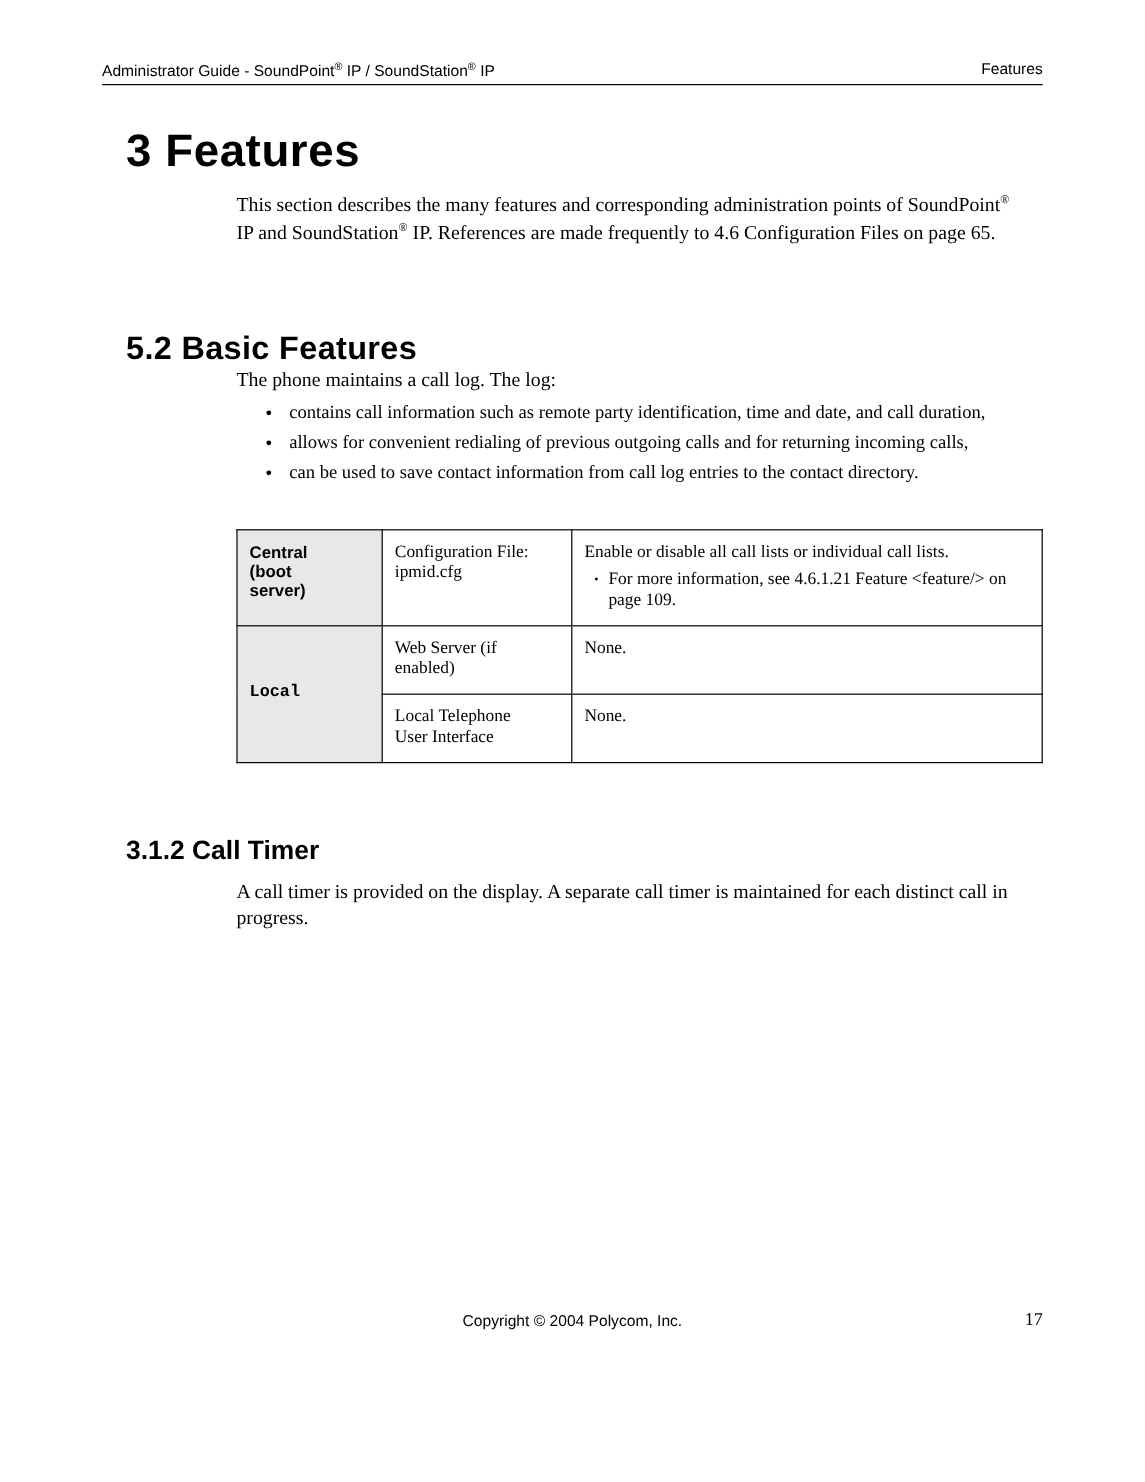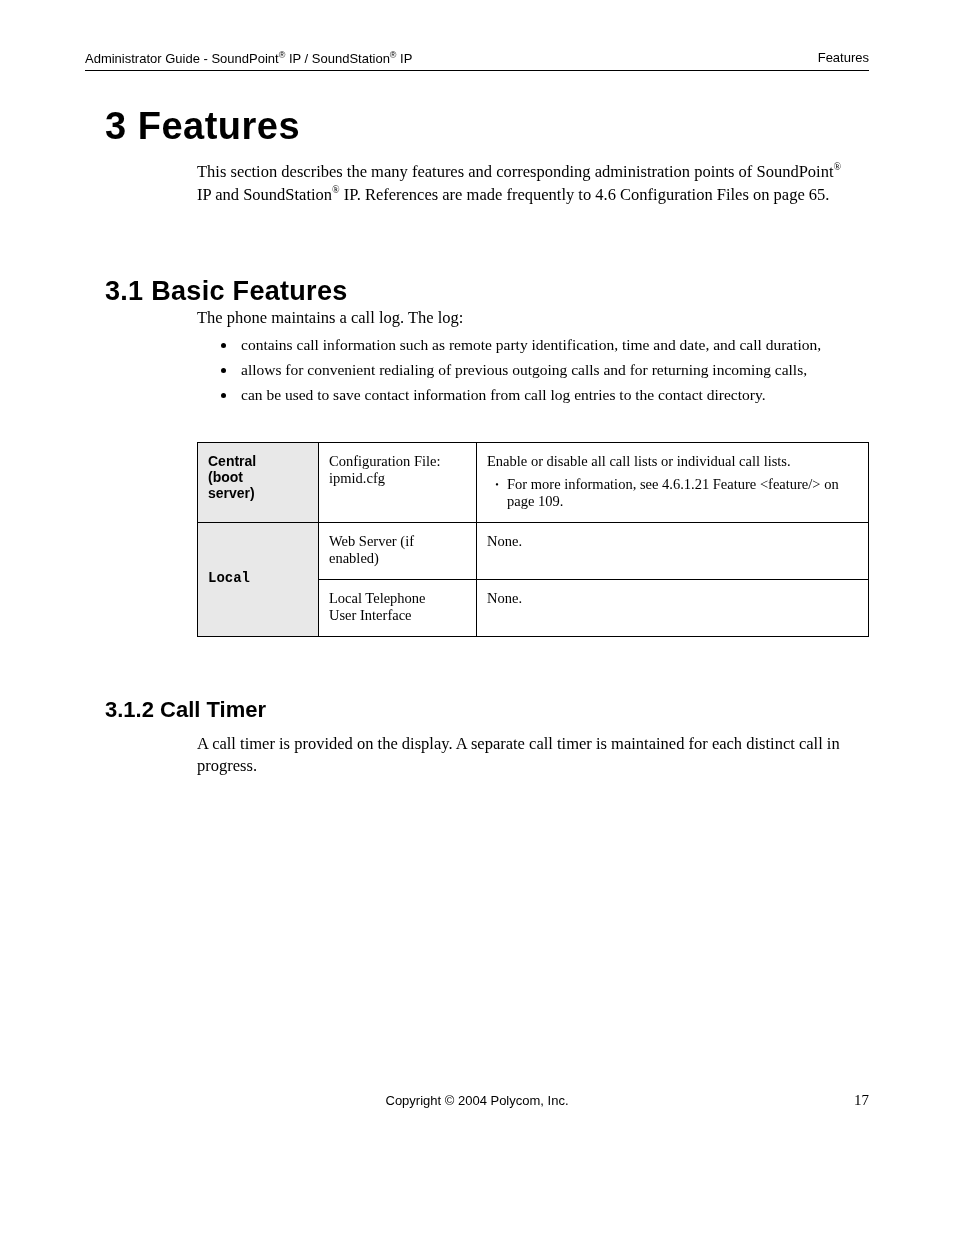--- a/index.html
+++ b/index.html
@@ -127,21 +127,21 @@
     </div>
     <div>Features</div>
   </div>
 
   <div class="h1">3  Features</div>
 
   <div class="intro">
     <span>This section describes the many features and corresponding administration points of SoundPoint</span><sup>®</sup><span> IP and SoundStation</span><sup>®</sup><span> IP.  References are made frequently to 4.6 Configuration Files on page 65.</span>
   </div>
 
-  <div class="h2">3.1  Basic Features</div>
+  <div class="h2">5.2  Basic Features</div>
 
 
   <div class="body">
     <div>The phone maintains a call log.  The log:</div>
     <ul class="bullets">
       <li>contains call information such as remote party identification, time and date, and call duration,</li>
       <li>allows for convenient redialing of previous outgoing calls and for returning incoming calls,</li>
       <li>can be used to save contact information from call log entries to the contact directory.</li>
     </ul>
   </div>

